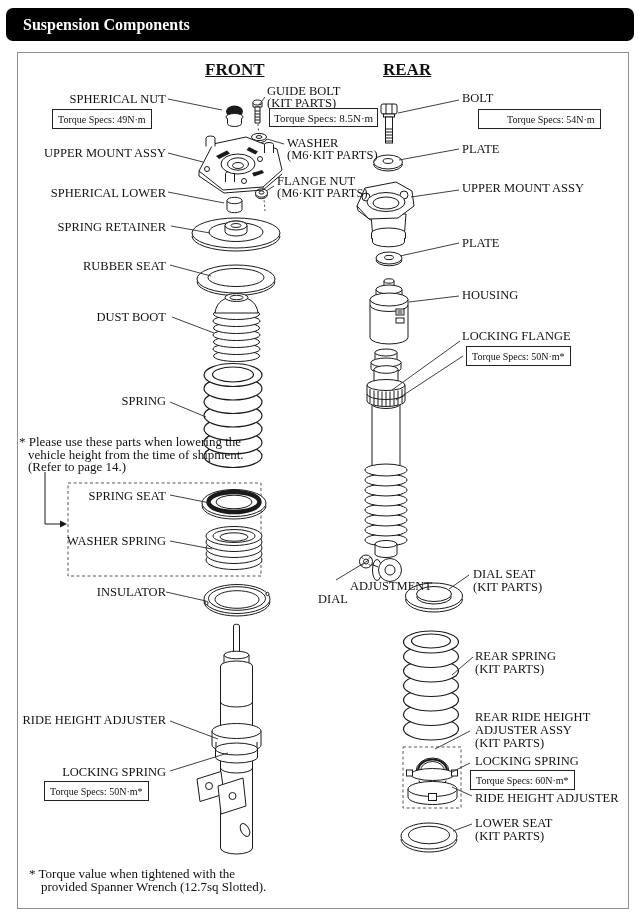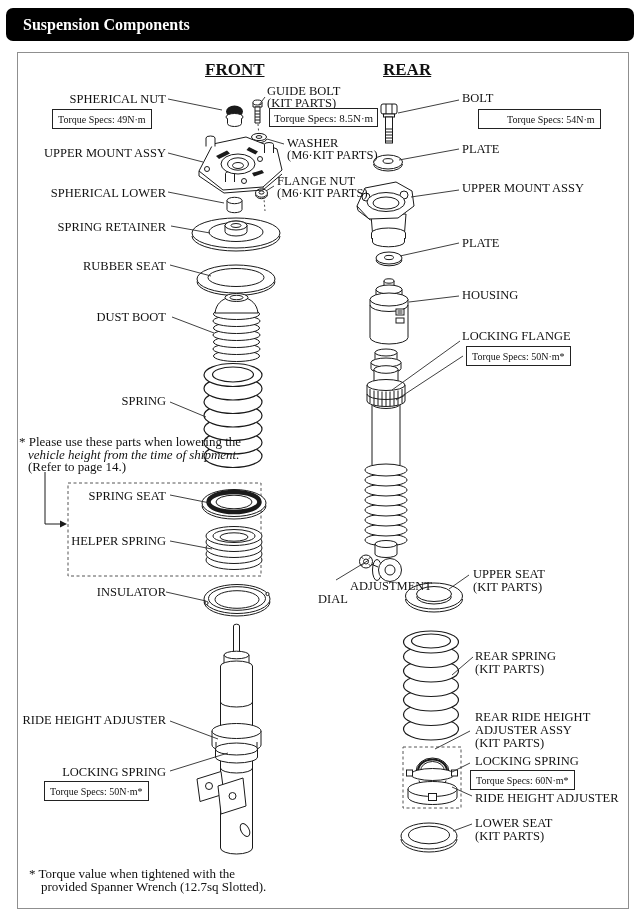--- a/index.html
+++ b/index.html
@@ -375,45 +375,45 @@
 
   <div class="lbl" style="left:277px; top:175px;">FLANGE NUT</div>
   <div class="lbl" style="left:277px; top:187px;">(M6·KIT PARTS)</div>
 
   <div class="lbl r" style="right:474px; top:221px;">SPRING RETAINER</div>
   <div class="lbl r" style="right:474px; top:260px;">RUBBER SEAT</div>
   <div class="lbl r" style="right:474px; top:311px;">DUST BOOT</div>
   <div class="lbl r" style="right:474px; top:395px;">SPRING</div>
 
   <div class="note" style="left:19px; top:436px;">* Please use these parts when lowering the</div>
-  <div class="note" style="left:28px; top:449px;font-style:italic;">vehicle height from the time of shipment.</div>
+  <div class="note" style="left:28px; top:449px;">vehicle height from the time of shipment.</div>
   <div class="note" style="left:28px; top:461px;">(Refer to page 14.)</div>
 
   <div class="lbl r" style="right:474px; top:490px;">SPRING SEAT</div>
-  <div class="lbl r" style="right:474px; top:535px;">HELPER SPRING</div>
+  <div class="lbl r" style="right:474px; top:535px;">WASHER SPRING</div>
   <div class="lbl r" style="right:474px; top:586px;">INSULATOR</div>
   <div class="lbl r" style="right:474px; top:714px;">RIDE HEIGHT ADJUSTER</div>
   <div class="lbl r" style="right:474px; top:766px;">LOCKING SPRING</div>
   <div class="tq" style="left:44px; top:781px;">Torque Specs: 50N·m*</div>
 
   <div class="lbl" style="left:462px; top:92px;">BOLT</div>
   <div class="tq" style="left:478px; top:109px;padding-left:28px;">Torque Specs: 54N·m</div>
 
   <div class="lbl" style="left:462px; top:143px;">PLATE</div>
   <div class="lbl" style="left:462px; top:182px;">UPPER MOUNT ASSY</div>
   <div class="lbl" style="left:462px; top:237px;">PLATE</div>
   <div class="lbl" style="left:462px; top:289px;">HOUSING</div>
 
   <div class="lbl" style="left:462px; top:330px;">LOCKING FLANGE</div>
   <div class="tq" style="left:466px; top:346px;">Torque Specs: 50N·m*</div>
 
   <div class="lbl" style="left:318px; top:580px;margin-left:32px;">ADJUSTMENT</div>
   <div class="lbl" style="left:318px; top:593px;">DIAL</div>
 
-  <div class="lbl" style="left:473px; top:568px;">UPPER SEAT</div>
+  <div class="lbl" style="left:473px; top:568px;">DIAL SEAT</div>
   <div class="lbl" style="left:473px; top:581px;">(KIT PARTS)</div>
 
   <div class="lbl" style="left:475px; top:650px;">REAR SPRING</div>
   <div class="lbl" style="left:475px; top:663px;">(KIT PARTS)</div>
 
   <div class="lbl" style="left:475px; top:711px;">REAR RIDE HEIGHT</div>
   <div class="lbl" style="left:475px; top:724px;">ADJUSTER ASSY</div>
   <div class="lbl" style="left:475px; top:737px;">(KIT PARTS)</div>
 
   <div class="lbl" style="left:475px; top:755px;">LOCKING SPRING</div>

